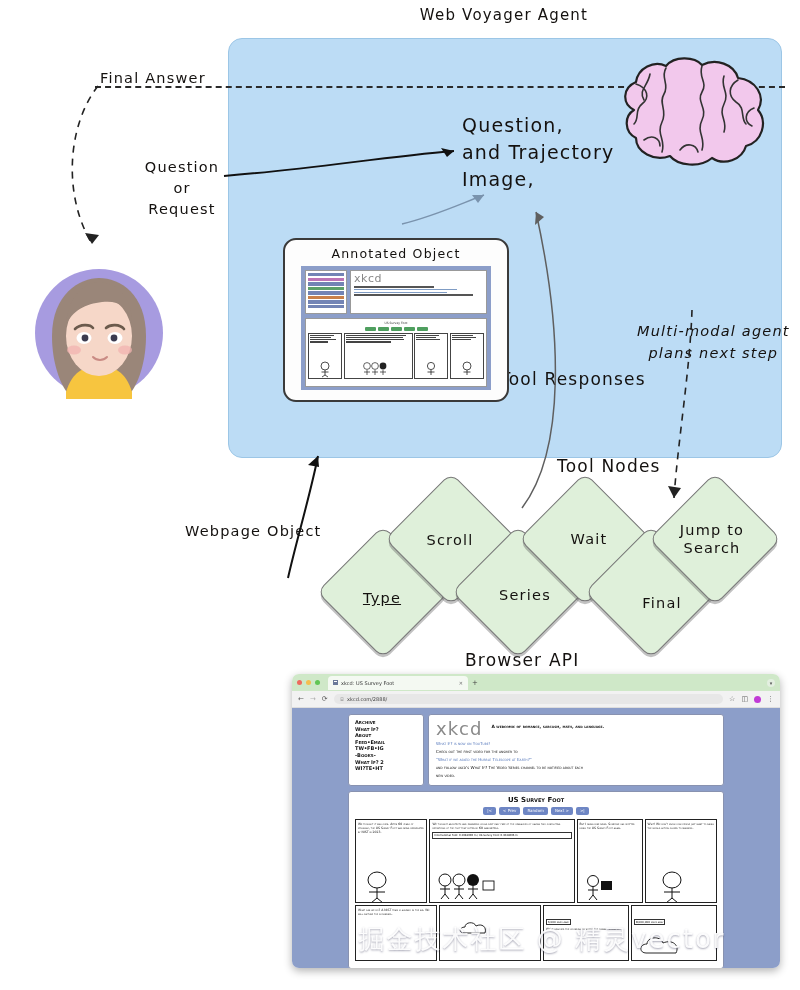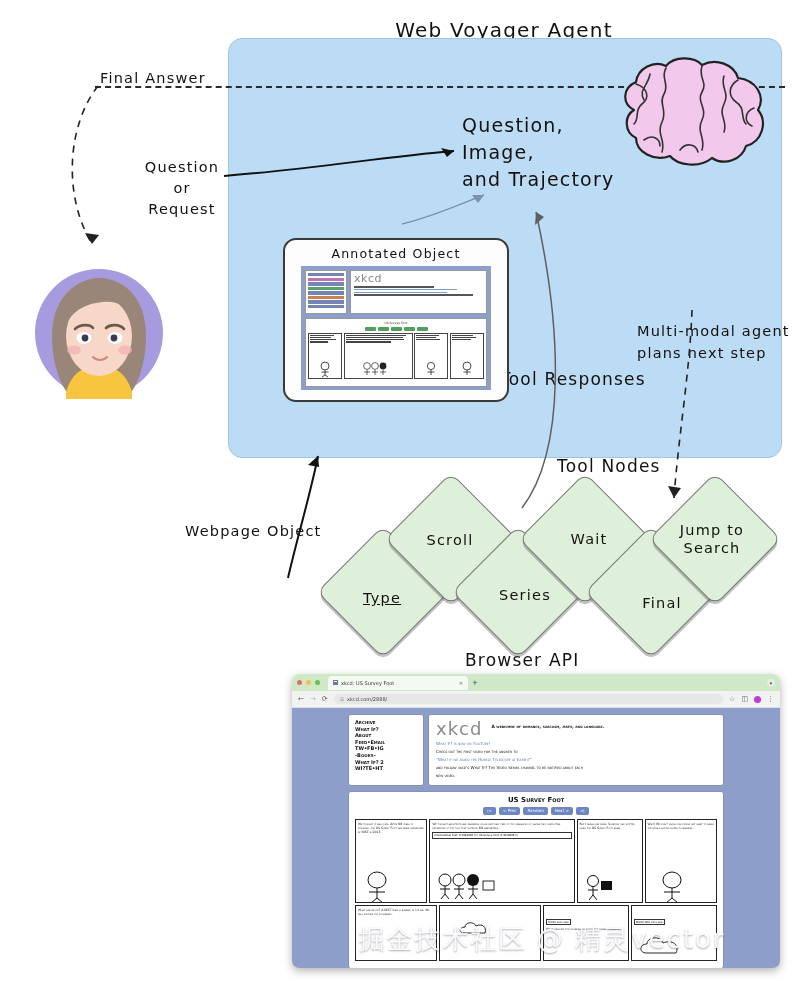--- a/index.html
+++ b/index.html
@@ -4,41 +4,41 @@
 <style>
   html,body{margin:0;padding:0;background:#ffffff;}
   body{width:800px;height:990px;position:relative;overflow:hidden;
        font-family:"DejaVu Sans",sans-serif;}
   .hand{font-family:"DejaVu Sans",sans-serif;letter-spacing:1.2px;color:#14110f;}
 
   
   #agent-panel{position:absolute;left:228px;top:38px;width:552px;height:418px;
       background:#bcdcf5;border:1.4px solid #9cc6e6;border-radius:14px;}
 
-  #title{position:absolute;left:228px;top:18px;width:552px;text-align:center;
-      font-size:20px;}
+  #title{position:absolute;left:228px;top:6px;width:552px;text-align:center;
+      font-size:15px;}
 
   
   #dash-top{position:absolute;left:95px;top:86px;width:690px;height:2px;
       border-top:2px dashed #2a2a2a;}
 
   #qit{position:absolute;left:462px;top:112px;font-size:19px;line-height:27px;}
 
   
   #brain{position:absolute;left:604px;top:52px;width:175px;height:120px;}
 
   
   #avatar{position:absolute;left:32px;top:266px;width:135px;height:135px;}
 
   
   .lbl{position:absolute;font-size:14.5px;line-height:21px;}
   #lbl-final{left:100px;top:68px;}
   #lbl-qor{left:140px;top:157px;text-align:center;width:84px;}
   #lbl-toolresp{left:500px;top:369px;font-size:17px;}
-  #lbl-multimodal{left:637px;top:320px;text-align:left;line-height:22px;}
+  #lbl-multimodal{left:637px;top:320px;text-align:center;line-height:22px;font-style:italic;}
   #lbl-toolnodes{left:557px;top:456px;font-size:17px;}
   #lbl-webobj{left:185px;top:521px;font-size:14.5px;}
   #lbl-browserapi{left:465px;top:650px;font-size:17px;}
 
   
   #tablet{position:absolute;left:283px;top:238px;width:222px;height:160px;
       background:#fdfdfd;border:2.2px solid #3a3a3a;border-radius:13px;}
   #tablet-title{position:absolute;left:0;top:6px;width:100%;text-align:center;
       font-size:12.5px;}
   .mini-page{position:absolute;left:16px;top:26px;width:190px;height:124px;
@@ -156,22 +156,22 @@
   <path d="M 32 160 l -7 -11 l 14 2 z" fill="#222"></path>
 </svg>
 
 <svg style="position:absolute;left:222px;top:145px;width:240px;height:35px;">
   <path d="M 2 31 C 90 24, 160 12, 232 6" stroke="#111" stroke-width="2" fill="none"></path>
   <path d="M 232 6 l -13 -3 l 6 9 z" fill="#111"></path>
 </svg>
 
 <div id="qit" class="hand">
   <div>Question,</div>
+  <div>and Trajectory</div>
   <div>Image,</div>
-  <div>and Trajectory</div>
 </div>
 
 <svg style="position:absolute;left:400px;top:192px;width:90px;height:35px;">
   <path d="M 2 32 C 35 24, 60 12, 84 3" stroke="#7a93ad" stroke-width="1.4" fill="none"></path>
   <path d="M 84 3 l -12 0 l 6 8 z" fill="#7a93ad"></path>
 </svg>
 
 <svg id="brain" viewBox="0 0 175 120">
   <path d="M30 58 C18 52 18 36 32 30 C34 16 50 8 62 14 C70 4 90 4 98 13
            C112 6 130 12 134 26 C152 28 162 44 154 58 C164 70 158 90 142 94

